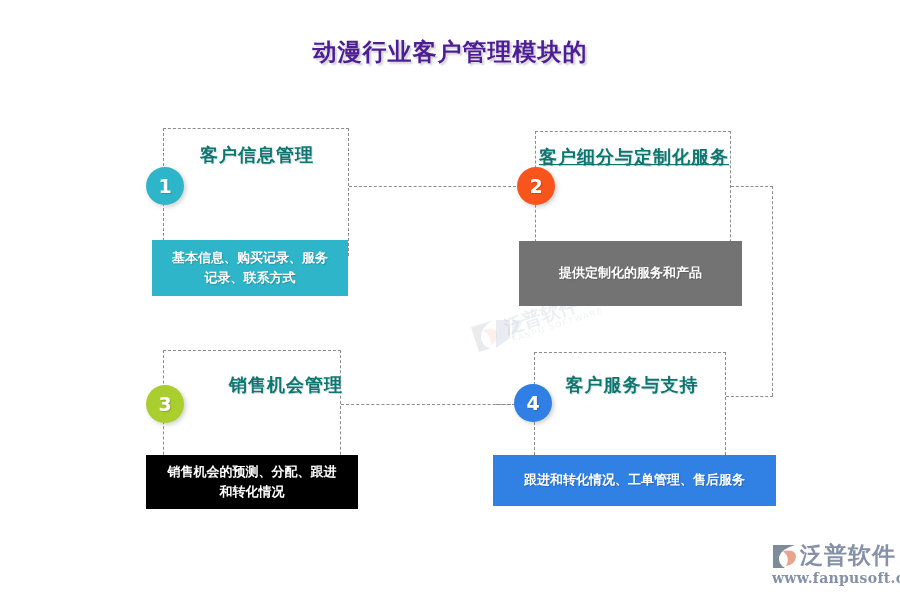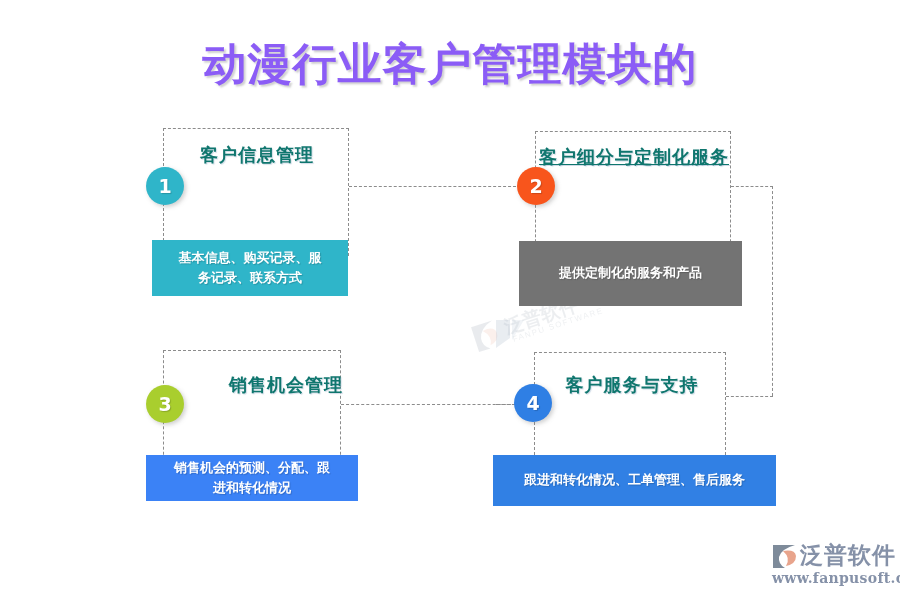--- a/index.html
+++ b/index.html
@@ -27,24 +27,24 @@
     left: 0;
     top: 38px;
     width: 900px;
     text-align: center;
     line-height: 1.18;
     user-select: none;
   }
   .title-line {
     display: block;
     font-family: "DejaVu Sans", "Liberation Sans", sans-serif;
-    font-size: 44px;
+    font-size: 24px;
     font-weight: 700;
     letter-spacing: 1px;
-    color: #8b5cf6;
+    color: #4c1d95;
     text-shadow: 2px 2px 2px rgba(150,150,150,0.45);
   }
 
   
   .watermark {
     position: absolute;
     opacity: 0.16;
     pointer-events: none;
     user-select: none;
   }
@@ -167,28 +167,28 @@
     position: absolute;
     display: flex;
     align-items: center;
     justify-content: center;
     text-align: center;
     font-family: "DejaVu Sans", "Liberation Sans", sans-serif;
     font-size: 13px;
     font-weight: 700;
     color: #ffffff;
     line-height: 1.55;
-    padding: 4px 26px;
+    padding: 4px 20px;
     box-sizing: border-box;
     text-shadow: 1px 1px 1px rgba(0,0,0,0.18);
     user-select: none;
   }
   #caption-1 { left: 152px; top: 240px; width: 196px; height: 56px; background: #2fb5c9; }
   #caption-2 { left: 519px; top: 241px; width: 223px; height: 65px; background: #737373; }
-  #caption-3 { left: 146px; top: 455px; width: 212px; height: 46px; background: #3b82f6; }
+  #caption-3 { left: 146px; top: 455px; width: 212px; height: 54px; background: #000000; }
   #caption-4 { left: 493px; top: 455px; width: 283px; height: 51px; background: #3180e4; }
 
   
   #footer-logo {
     position: absolute;
     left: 770px;
     top: 540px;
     width: 126px;
     height: 52px;
     user-select: none;

